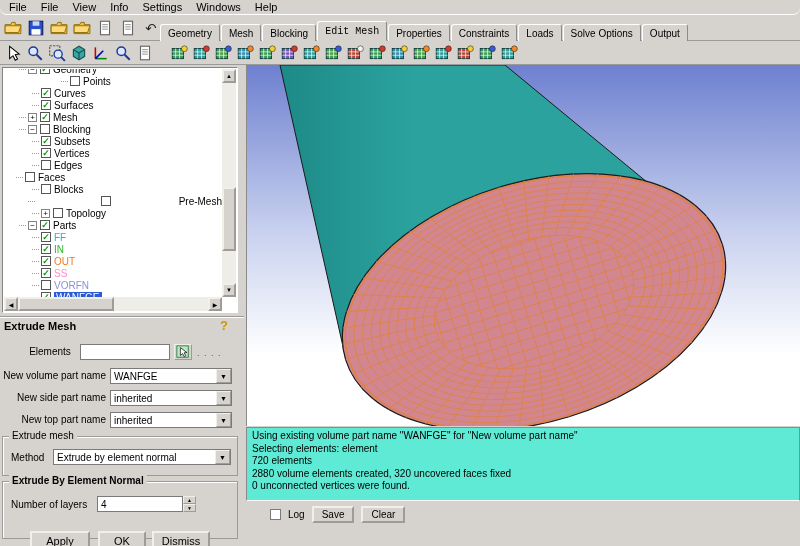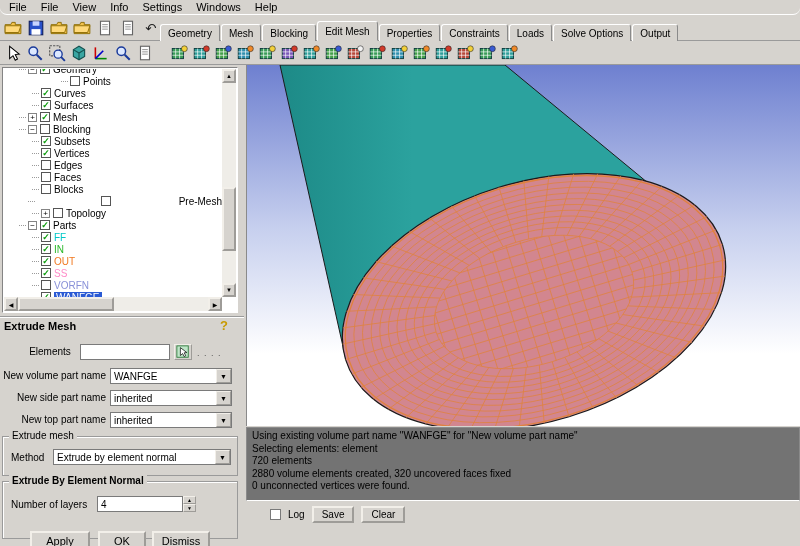--- a/index.html
+++ b/index.html
@@ -10,21 +10,21 @@
   }
   
   #menubar { position:absolute; top:0; left:0; right:0; height:15px; display:flex; align-items:center; padding-left:2px; border-bottom:1px solid #ffffff;border-radius:7px; }
   .menu-item { padding:1px 7px; font-size:11px; }
   
   #row1 { position:absolute; top:15px; left:0; right:0; height:26px; border-bottom:1px solid #9a9a9a; }
   #tb1 { position:absolute; left:3px; top:3px; display:flex; gap:3px; }
   .tbicon { width:20px; height:20px; display:flex; align-items:center; justify-content:center; }
   #tabs { position:absolute; left:160px; bottom:-1px; height:21px; display:flex; align-items:flex-end; }
   .tab { height:17px; padding:0 7px; margin-right:1px; background:#d6d3ce; border:1px solid #8a8a8a; border-top-color:#ffffff; border-left-color:#ffffff; border-bottom:none; border-radius:3px 3px 0 0; font-size:10px; display:flex; align-items:center; }
-  .tab.active { height:20px; border-bottom:1px solid #d6d3ce; position:relative; z-index:3; }
+  .tab.active { height:20px; border-bottom:1px solid #d6d3ce; position:relative; z-index:3;font-family:Liberation Mono, monospace; }
   
   #row2 { position:absolute; top:42px; left:0; right:0; height:23px; display:flex; align-items:center; padding-left:3px; border-bottom:1px solid #9a9a9a; }
   #tb2l, #tb2r { display:flex; gap:2px; }
   #tb2r { margin-left:14px; }
   
   #leftpanel { position:absolute; top:65px; left:0; width:244px; bottom:0; }
   #tree { position:absolute; top:2px; left:2px; width:236px; height:246px; background:#fff; border:1px solid #848484; border-right-color:#fff; border-bottom-color:#fff; }
   #treerows { position:absolute; top:1px; left:1px; right:15px; bottom:15px; overflow:hidden; }
   .trow { height:12px; display:flex; align-items:center; white-space:nowrap; }
   .trow.clipped { margin-top:-6px; }
@@ -67,21 +67,21 @@
   #spin input { position:absolute; left:0; top:0; width:86px; }
   .spinbtns { position:absolute; left:86px; top:0; width:13px; height:16px; display:flex; flex-direction:column; }
   .spinbtns span { flex:1; background:#d6d3ce; border:1px outset #f2efe9; font-size:5px; display:flex; align-items:center; justify-content:center; }
   .pbtn { position:absolute; top:466px; height:20px; background:#d6d3ce; border:2px outset #f2efe9; font-size:11px; font-family:inherit; }
   #btn-apply { left:30px; width:60px; }
   #btn-ok { left:98px; width:48px; }
   #btn-dismiss { left:152px; width:58px; }
   
   #viewport { position:absolute; left:246px; top:65px; width:554px; height:361px; border-left:1px solid #8a8a8a; overflow:hidden; }
   
-  #msg { position:absolute; left:246px; top:427px; width:554px; height:74px; background:#737373; border:1px solid #8a8a8a; border-bottom-color:#fff; font-size:10px; line-height:12.5px; padding:2px 5px; overflow:hidden; }
+  #msg { position:absolute; left:246px; top:427px; width:554px; height:74px; background:#5eead4; border:1px solid #8a8a8a; border-bottom-color:#fff; font-size:10px; line-height:12.5px; padding:2px 5px; overflow:hidden; }
   #msgctl { position:absolute; left:260px; top:503px; width:554px; height:22px; display:flex; align-items:center; gap:7px; padding-left:10px; }
   #log-check { width:11px; height:11px; background:#fff; border:1px solid #7a7a7a; }
   #msgctl .flabel { font-size:10px; }
   .mbtn { height:17px; background:#d6d3ce; border:2px outset #f2efe9; font-size:10px; padding:0 8px; font-family:inherit; }
 </style>
 </head>
 <body>
 
 <div id="app">
 
@@ -365,21 +365,21 @@
           <div class="trow" style="padding-left: 28px;">
             <span class="dash"></span>
             <span class="cbox">✓</span>
             <span class="tlabel">Vertices</span>
           </div>
           <div class="trow" style="padding-left: 28px;">
             <span class="dash"></span>
             <span class="cbox"></span>
             <span class="tlabel">Edges</span>
           </div>
-          <div class="trow" style="padding-left: 28px;">
+          <div class="trow" style="padding-left: 12px;">
             <span class="dash"></span>
             <span class="cbox"></span>
             <span class="tlabel">Faces</span>
           </div>
           <div class="trow" style="padding-left: 28px;">
             <span class="dash"></span>
             <span class="cbox"></span>
             <span class="tlabel">Blocks</span>
           </div>
           <div class="trow" style="padding-left: 24px; justify-content: space-between;">

